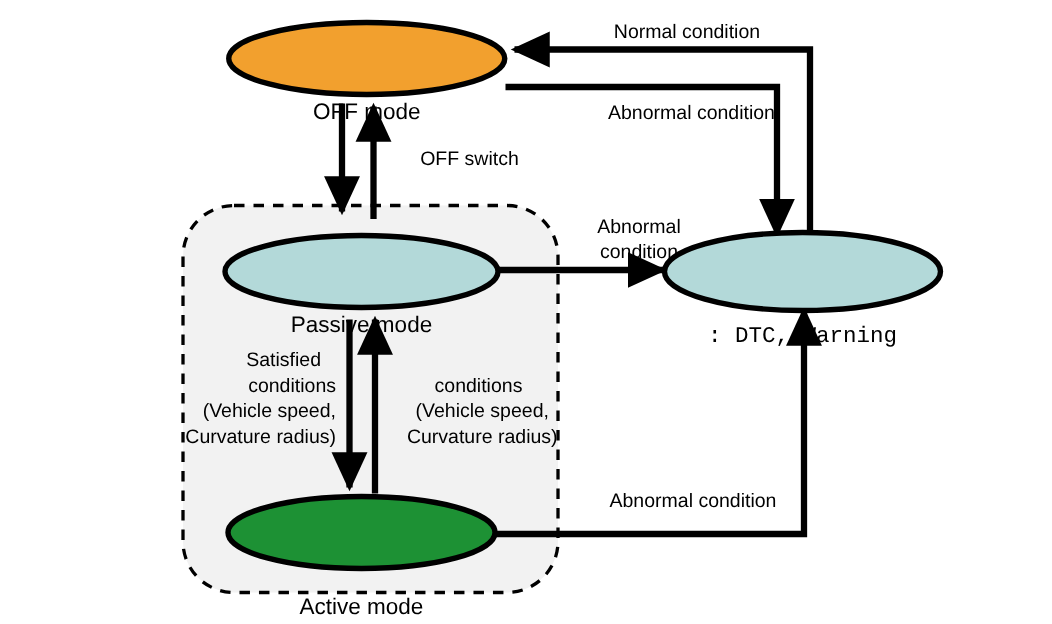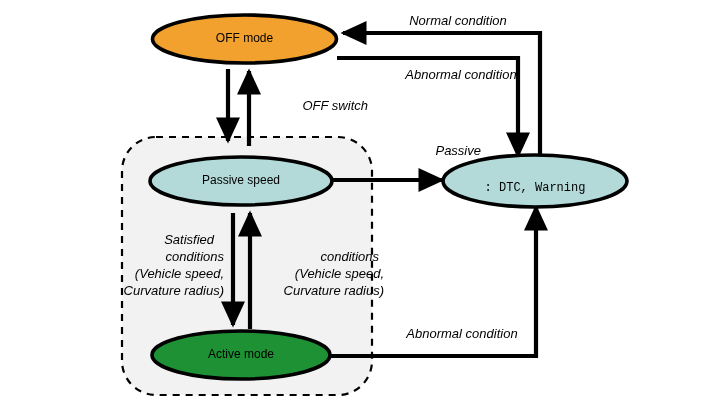--- a/index.html
+++ b/index.html
@@ -26,28 +26,28 @@
   }
   .node-label, .edge-label {
     position: absolute;
     text-align: center;
     color: #000000;
     line-height: 1.18;
     white-space: pre;
     pointer-events: none;
   }
   .node-label {
-    font-size: 12px;
+    font-size: 15px;
+    margin-top: 35px;
   }
   .edge-label {
     font-size: 13px;
-    font-style: italic;
   }
   .edge-label.left-align {
-    text-align: right;
+    text-align: center;
   }
   .edge-label.right-align {
     text-align: right;
   }
 </style>
 </head>
 <body>
 
 <div id="diagram-root">
 
@@ -96,39 +96,40 @@
 
     <ellipse cx="241" cy="181" rx="91" ry="24" fill="#b3d9d9" stroke="#000000" stroke-width="3.6"></ellipse>
 
     <ellipse cx="241" cy="355" rx="89" ry="24" fill="#1d9134" stroke="#000000" stroke-width="3.6"></ellipse>
 
     <ellipse cx="535" cy="181" rx="92" ry="26" fill="#b3d9d9" stroke="#000000" stroke-width="3.6"></ellipse>
   </svg>
 
   <div class="node-label" style="left:152px; top:31px; width:185px;">OFF mode</div>
 
-  <div class="node-label" style="left:150px; top:173px; width:182px;">Passive speed</div>
+  <div class="node-label" style="left:150px; top:173px; width:182px;">Passive mode</div>
 
-  <div class="node-label" style="left:152px; top:347px; width:178px;">Active mode</div>
+  <div class="node-label" style="left:152px; top:361px; width:178px;">Active mode</div>
 
   <div class="node-label" style="left:443px; top:181px; width:184px;font-family:Liberation Mono, monospace;">: DTC, Warning</div>
 
 
   <div class="edge-label left-align" style="left:258px; top:98px; width:110px;">OFF switch</div>
 
   <div class="edge-label right-align" style="left:113px; top:232px; width:101px;">Satisfied</div>
   <div class="edge-label right-align" style="left:123px; top:249px; width:101px;">conditions</div>
   <div class="edge-label right-align" style="left:113px; top:266px; width:111px;">(Vehicle speed,</div>
   <div class="edge-label right-align" style="left:108px; top:283px; width:116px;">Curvature radius)</div>
 
   <div class="edge-label left-align" style="left:259px; top:249px; width:120px;">conditions</div>
   <div class="edge-label left-align" style="left:259px; top:266px; width:125px;">(Vehicle speed,</div>
   <div class="edge-label left-align" style="left:259px; top:283px; width:125px;">Curvature radius)</div>
 
-  <div class="edge-label left-align" style="left:371px; top:143px; width:110px;">Passive</div>
+  <div class="edge-label left-align" style="left:371px; top:143px; width:110px;">Abnormal</div>
+  <div class="edge-label left-align" style="left:371px; top:160px; width:110px;">condition</div>
 
   <div class="edge-label" style="left:378px; top:13px; width:160px;">Normal condition</div>
 
   <div class="edge-label" style="left:376px; top:67px; width:170px;">Abnormal condition</div>
 
   <div class="edge-label" style="left:377px; top:326px; width:170px;">Abnormal condition</div>
 
 </div>
 
 </body></html>

